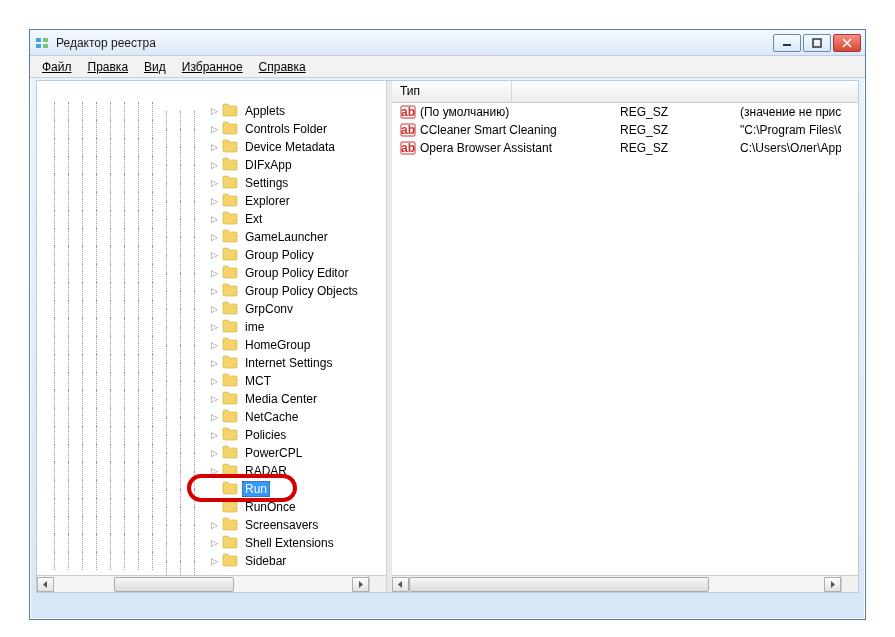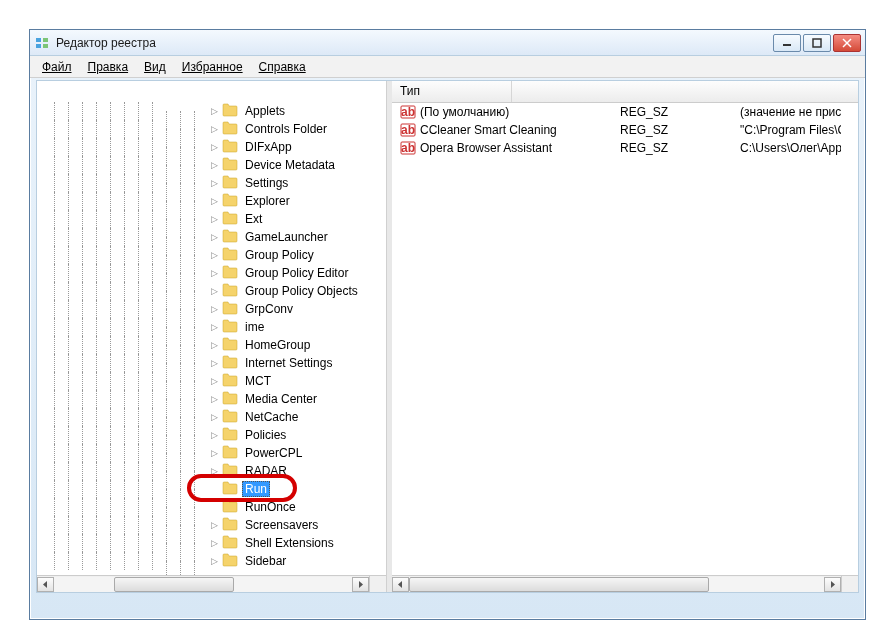--- a/index.html
+++ b/index.html
@@ -204,58 +204,58 @@
               </span>
               <span style="display:inline-block;width:50px;position:relative;">
                 <span class="vline" style="left:7px;"></span>
                 <span class="vline" style="left:21px;"></span>
                 <span class="vline" style="left:35px;"></span>
               </span>
               <span class="expander triangle-right"></span>
               <span><svg class="folder-icon" viewBox="0 0 16 14">
                   <path class="folder-svg" d="M1 3 L1 12 Q1 13 2 13 L14 13 Q15 13 15 12 L15 4 Q15 3 14 3 L7 3 L6 1 L2 1 Q1 1 1 2 Z"></path>
                 </svg></span>
+              <span class="tree-label">Device Metadata</span>
+            </div>
+            <div class="tree-row">
+              <span style="display:inline-block; width:10px;"></span>
+              <span class="indent" style="width:14px;">
+                <span class="vline" style="left:7px;"></span>
+              </span>
+              <span class="indent" style="width:14px;">
+                <span class="vline" style="left:7px;"></span>
+              </span>
+              <span class="indent" style="width:14px;">
+                <span class="vline" style="left:7px;"></span>
+              </span>
+              <span class="indent" style="width:14px;">
+                <span class="vline" style="left:7px;"></span>
+              </span>
+              <span class="indent" style="width:14px;">
+                <span class="vline" style="left:7px;"></span>
+              </span>
+              <span class="indent" style="width:14px;">
+                <span class="vline" style="left:7px;"></span>
+              </span>
+              <span class="indent" style="width:14px;">
+                <span class="vline" style="left:7px;"></span>
+              </span>
+              <span class="indent" style="width:14px;">
+                <span class="vline" style="left:7px;"></span>
+              </span>
+              <span style="display:inline-block;width:50px;position:relative;">
+                <span class="vline" style="left:7px;"></span>
+                <span class="vline" style="left:21px;"></span>
+                <span class="vline" style="left:35px;"></span>
+              </span>
+              <span class="expander triangle-right"></span>
+              <span><svg class="folder-icon" viewBox="0 0 16 14">
+                  <path class="folder-svg" d="M1 3 L1 12 Q1 13 2 13 L14 13 Q15 13 15 12 L15 4 Q15 3 14 3 L7 3 L6 1 L2 1 Q1 1 1 2 Z"></path>
+                </svg></span>
               <span class="tree-label">DIFxApp</span>
-            </div>
-            <div class="tree-row">
-              <span style="display:inline-block; width:10px;"></span>
-              <span class="indent" style="width:14px;">
-                <span class="vline" style="left:7px;"></span>
-              </span>
-              <span class="indent" style="width:14px;">
-                <span class="vline" style="left:7px;"></span>
-              </span>
-              <span class="indent" style="width:14px;">
-                <span class="vline" style="left:7px;"></span>
-              </span>
-              <span class="indent" style="width:14px;">
-                <span class="vline" style="left:7px;"></span>
-              </span>
-              <span class="indent" style="width:14px;">
-                <span class="vline" style="left:7px;"></span>
-              </span>
-              <span class="indent" style="width:14px;">
-                <span class="vline" style="left:7px;"></span>
-              </span>
-              <span class="indent" style="width:14px;">
-                <span class="vline" style="left:7px;"></span>
-              </span>
-              <span class="indent" style="width:14px;">
-                <span class="vline" style="left:7px;"></span>
-              </span>
-              <span style="display:inline-block;width:50px;position:relative;">
-                <span class="vline" style="left:7px;"></span>
-                <span class="vline" style="left:21px;"></span>
-                <span class="vline" style="left:35px;"></span>
-              </span>
-              <span class="expander triangle-right"></span>
-              <span><svg class="folder-icon" viewBox="0 0 16 14">
-                  <path class="folder-svg" d="M1 3 L1 12 Q1 13 2 13 L14 13 Q15 13 15 12 L15 4 Q15 3 14 3 L7 3 L6 1 L2 1 Q1 1 1 2 Z"></path>
-                </svg></span>
-              <span class="tree-label">Device Metadata</span>
             </div>
             <div class="tree-row">
               <span style="display:inline-block; width:10px;"></span>
               <span class="indent" style="width:14px;">
                 <span class="vline" style="left:7px;"></span>
               </span>
               <span class="indent" style="width:14px;">
                 <span class="vline" style="left:7px;"></span>
               </span>
               <span class="indent" style="width:14px;">

